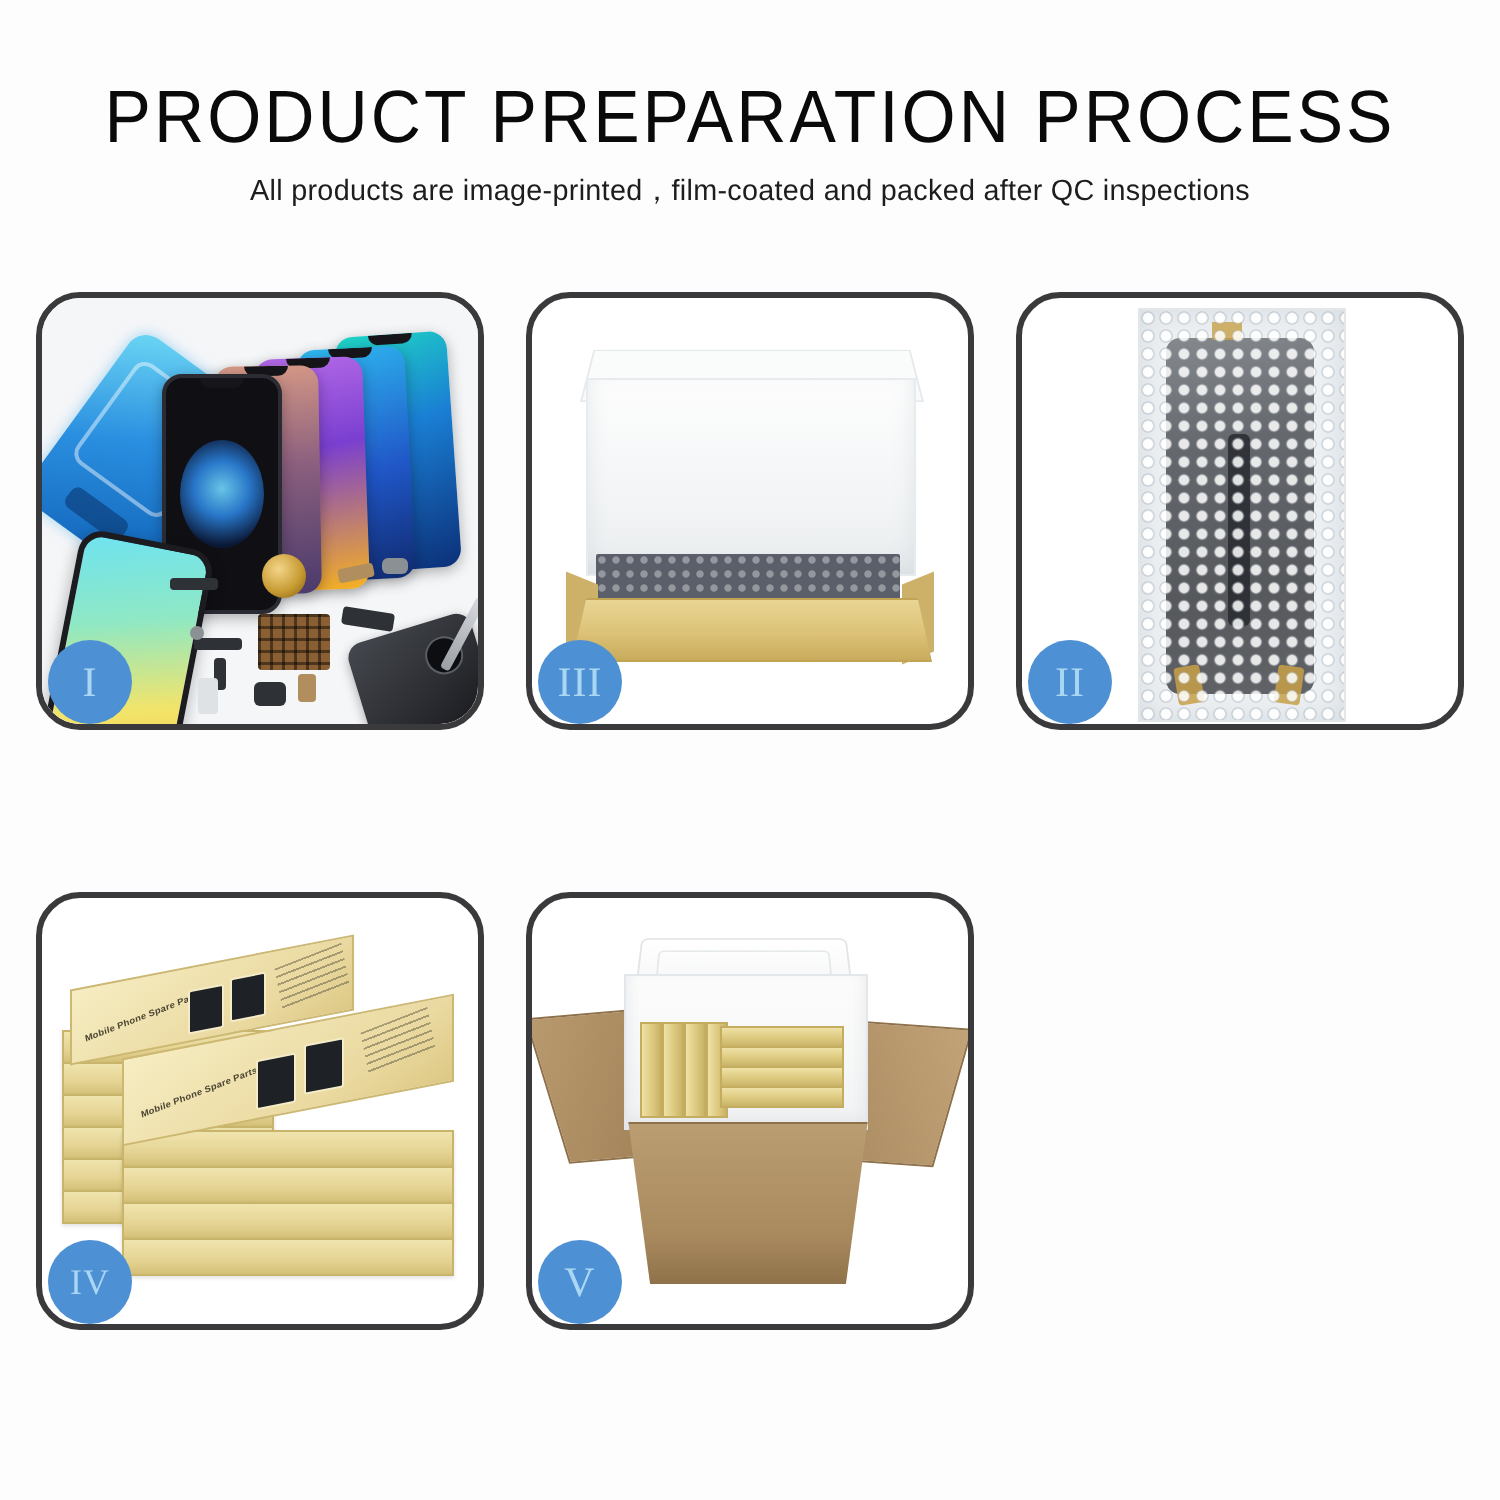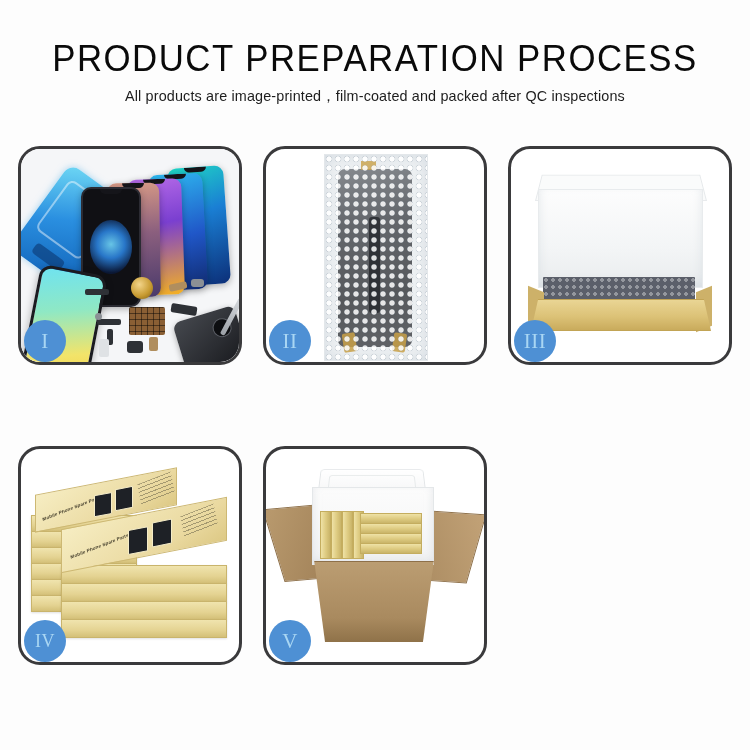--- a/index.html
+++ b/index.html
@@ -532,45 +532,45 @@
             <div class="tool"></div>
           </div>
         </div>
       </div>
       <div class="badge">I</div>
     </div>
 
     <div class="panel">
       <div class="panel-clip">
         <div class="stage">
+          <div class="box3-lid"></div>
+          <div class="box3-foam"></div>
+          <div class="box3-fill"></div>
+          <div class="box3-side-l"></div>
+          <div class="box3-side-r"></div>
+          <div class="box3-front"></div>
+        </div>
+      </div>
+      <div class="badge">III</div>
+    </div>
+
+    <div class="panel">
+      <div class="panel-clip">
+        <div class="stage">
           <div class="bubble-pack">
             <div class="bp-inner"></div>
             <div class="bp-flex"></div>
             <div class="bp-tape"></div>
             <div class="bp-gold g1"></div>
             <div class="bp-gold g2"></div>
             <div class="bp-overlay"></div>
           </div>
         </div>
       </div>
       <div class="badge">II</div>
-    </div>
-
-    <div class="panel">
-      <div class="panel-clip">
-        <div class="stage">
-          <div class="box3-lid"></div>
-          <div class="box3-foam"></div>
-          <div class="box3-fill"></div>
-          <div class="box3-side-l"></div>
-          <div class="box3-side-r"></div>
-          <div class="box3-front"></div>
-        </div>
-      </div>
-      <div class="badge">III</div>
     </div>
 
     <div class="panel">
       <div class="panel-clip">
         <div class="stage">
           <div class="stack">
 
             <div class="sbox" style="left:0px;  top:46px;  width:104px; height:15px;"></div>
             <div class="sbox" style="left:0px;  top:62px;  width:104px; height:15px;"></div>
             <div class="sbox" style="left:0px;  top:78px;  width:104px; height:15px;"></div>

